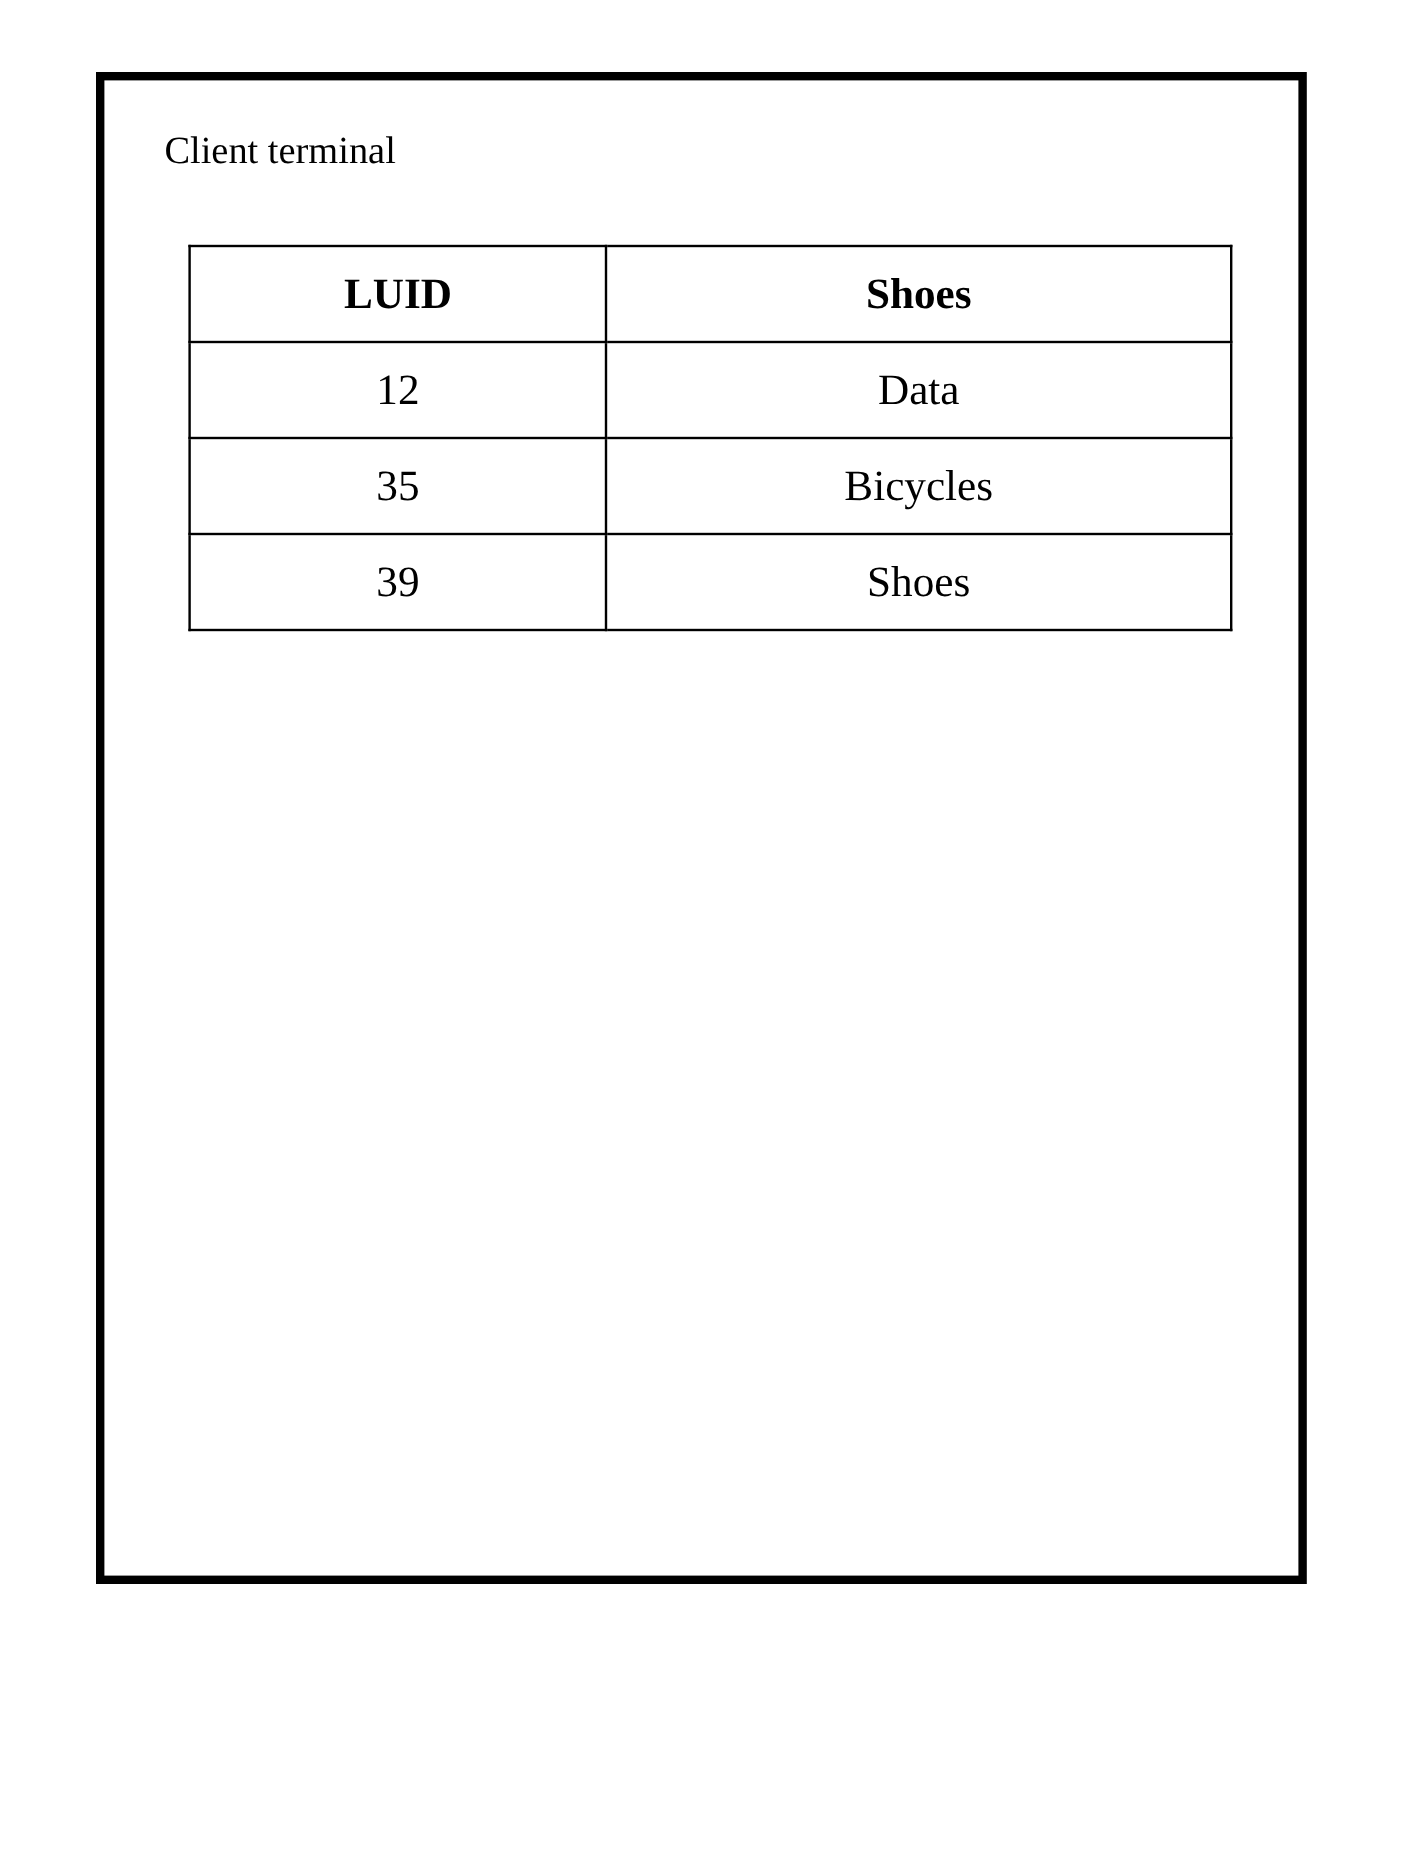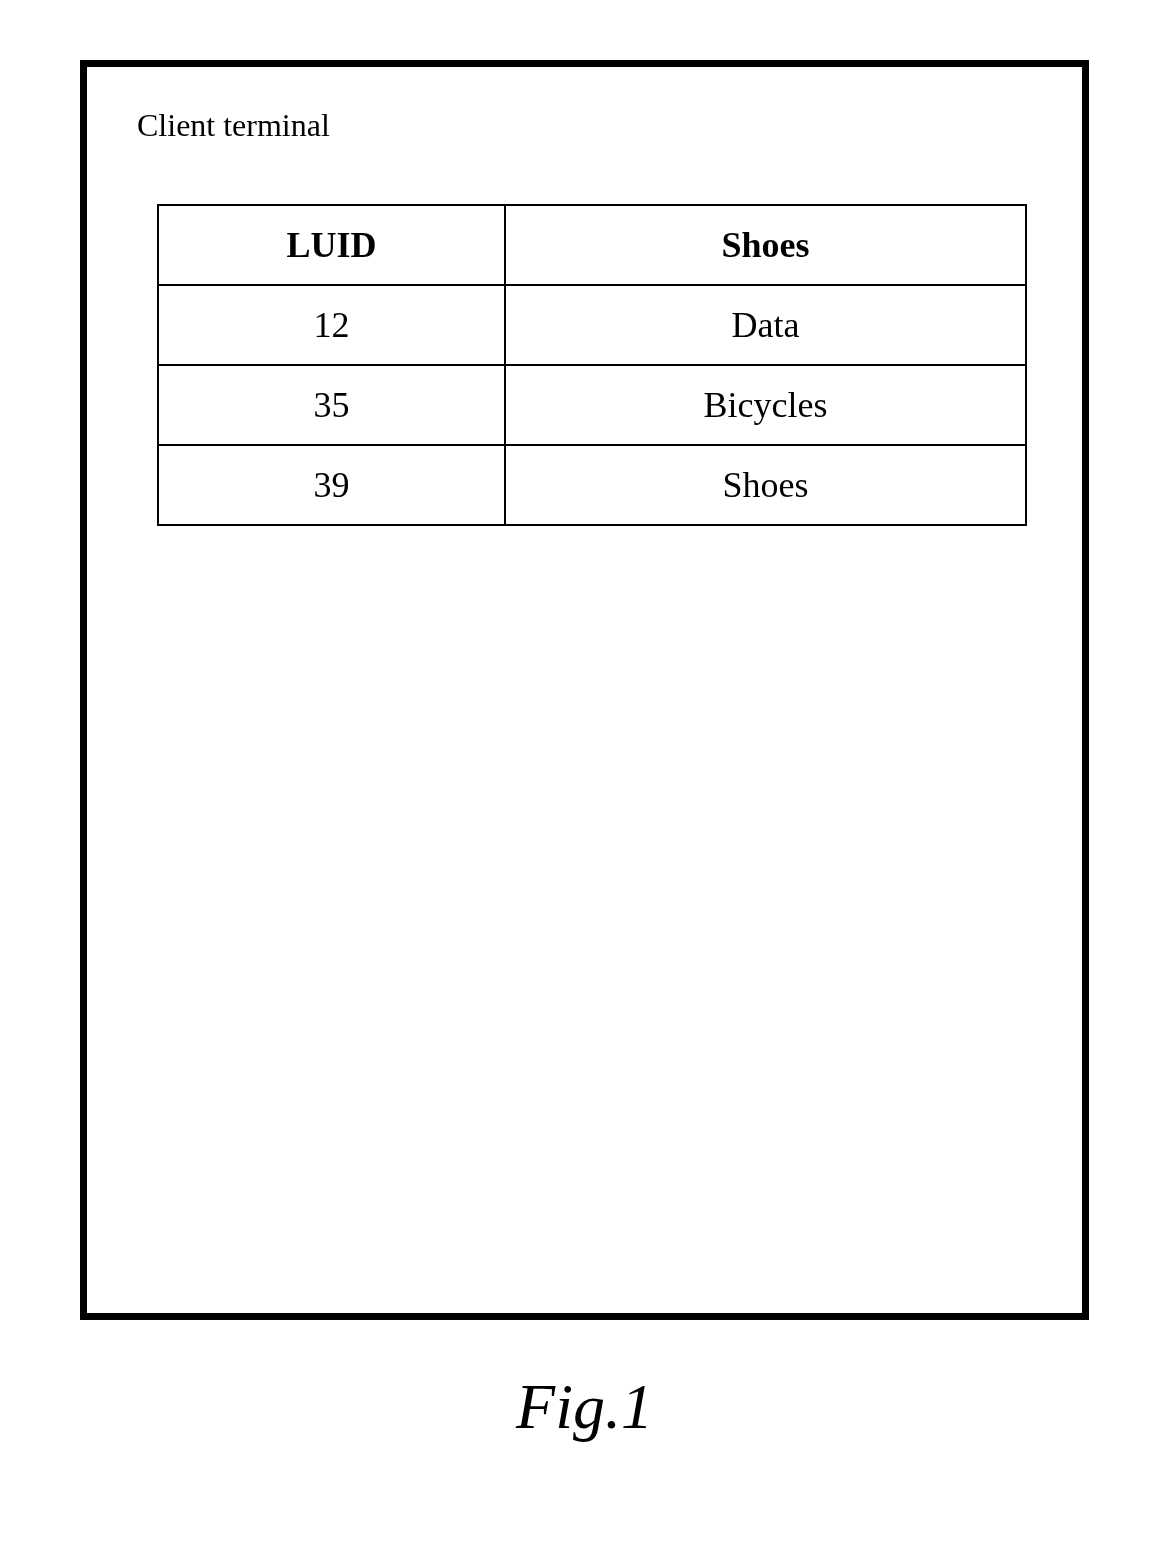--- a/index.html
+++ b/index.html
@@ -110,14 +110,13 @@
             <td>Bicycles</td>
           </tr>
           <tr>
             <td>39</td>
             <td>Shoes</td>
           </tr>
         </tbody>
     </table>
   </div>
 
-  <div class="fig-label" style="margin-top: 50px;">Fig.1</div>
 </div>
 
 </body></html>

